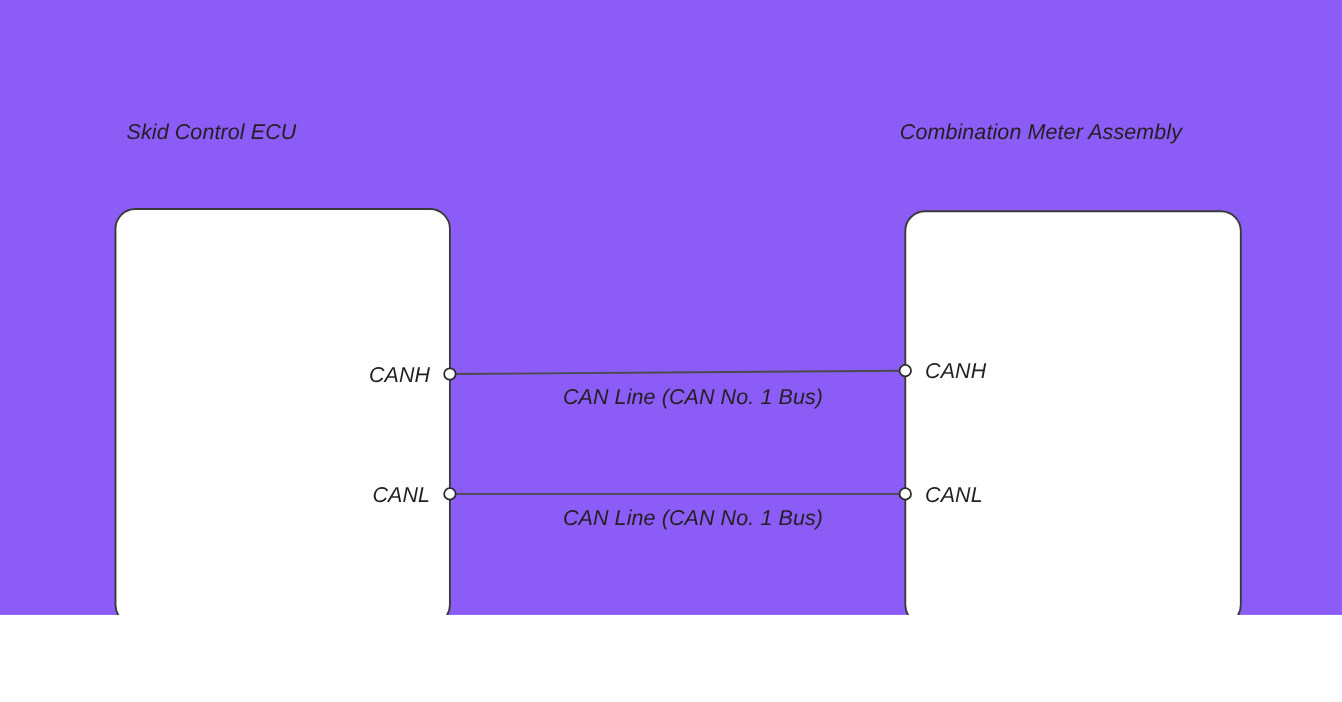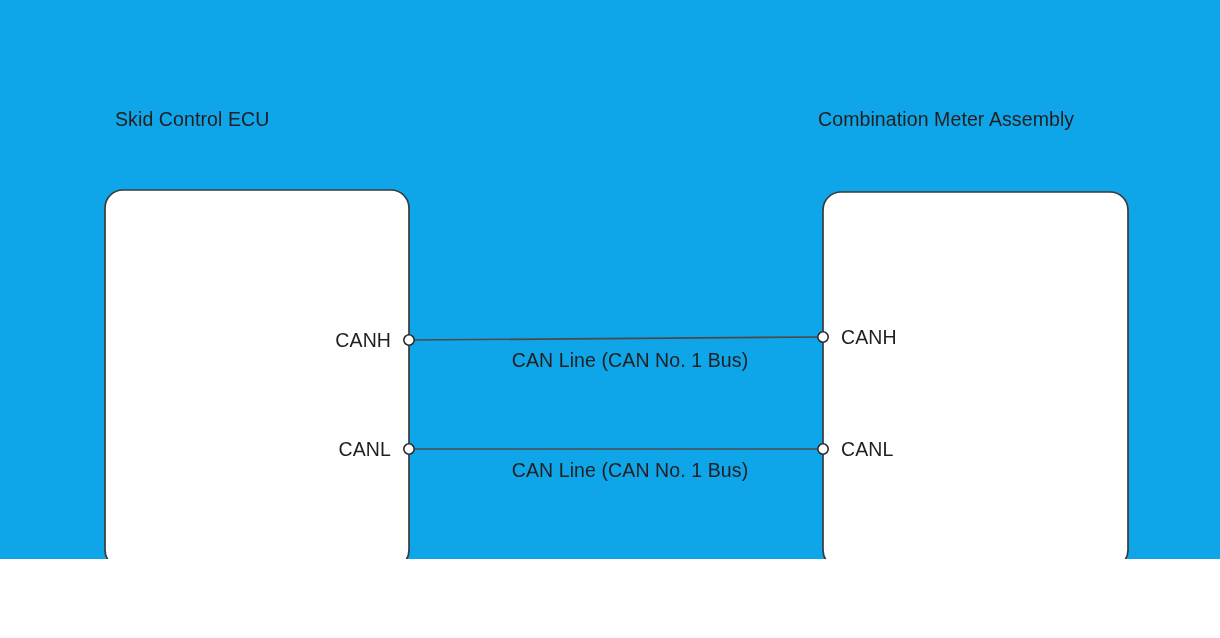--- a/index.html
+++ b/index.html
@@ -11,22 +11,23 @@
   body {
     width: 1220px;
     height: 638px;
     font-family: "Liberation Sans", sans-serif;
     -webkit-font-smoothing: antialiased;
   }
   #diagram-root {
     position: relative;
     width: 1220px;
     height: 559px;
-    background: #0ea5e9;
+    background: #8b5cf6;
     overflow: hidden;
+    font-style: italic;
   }
   #diagram-svg {
     position: absolute;
     top: 0;
     left: 0;
     width: 1220px;
     height: 638px;
   }
   .ecu-title {
     font-size: 19.5px;

